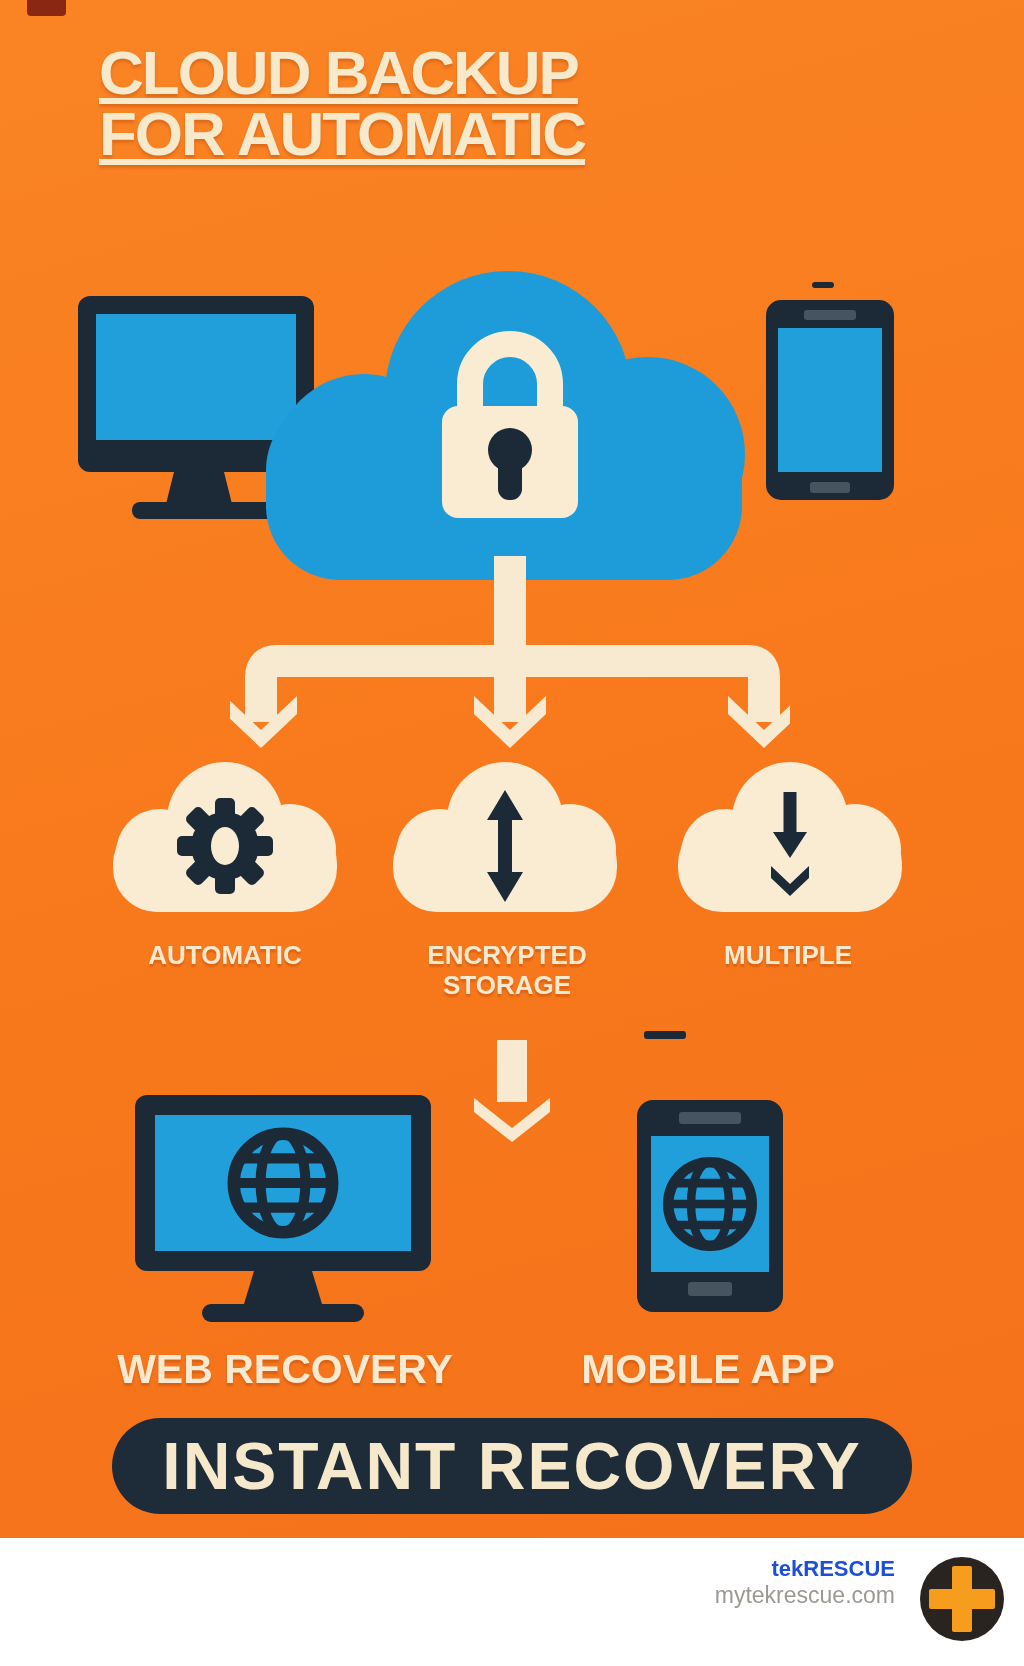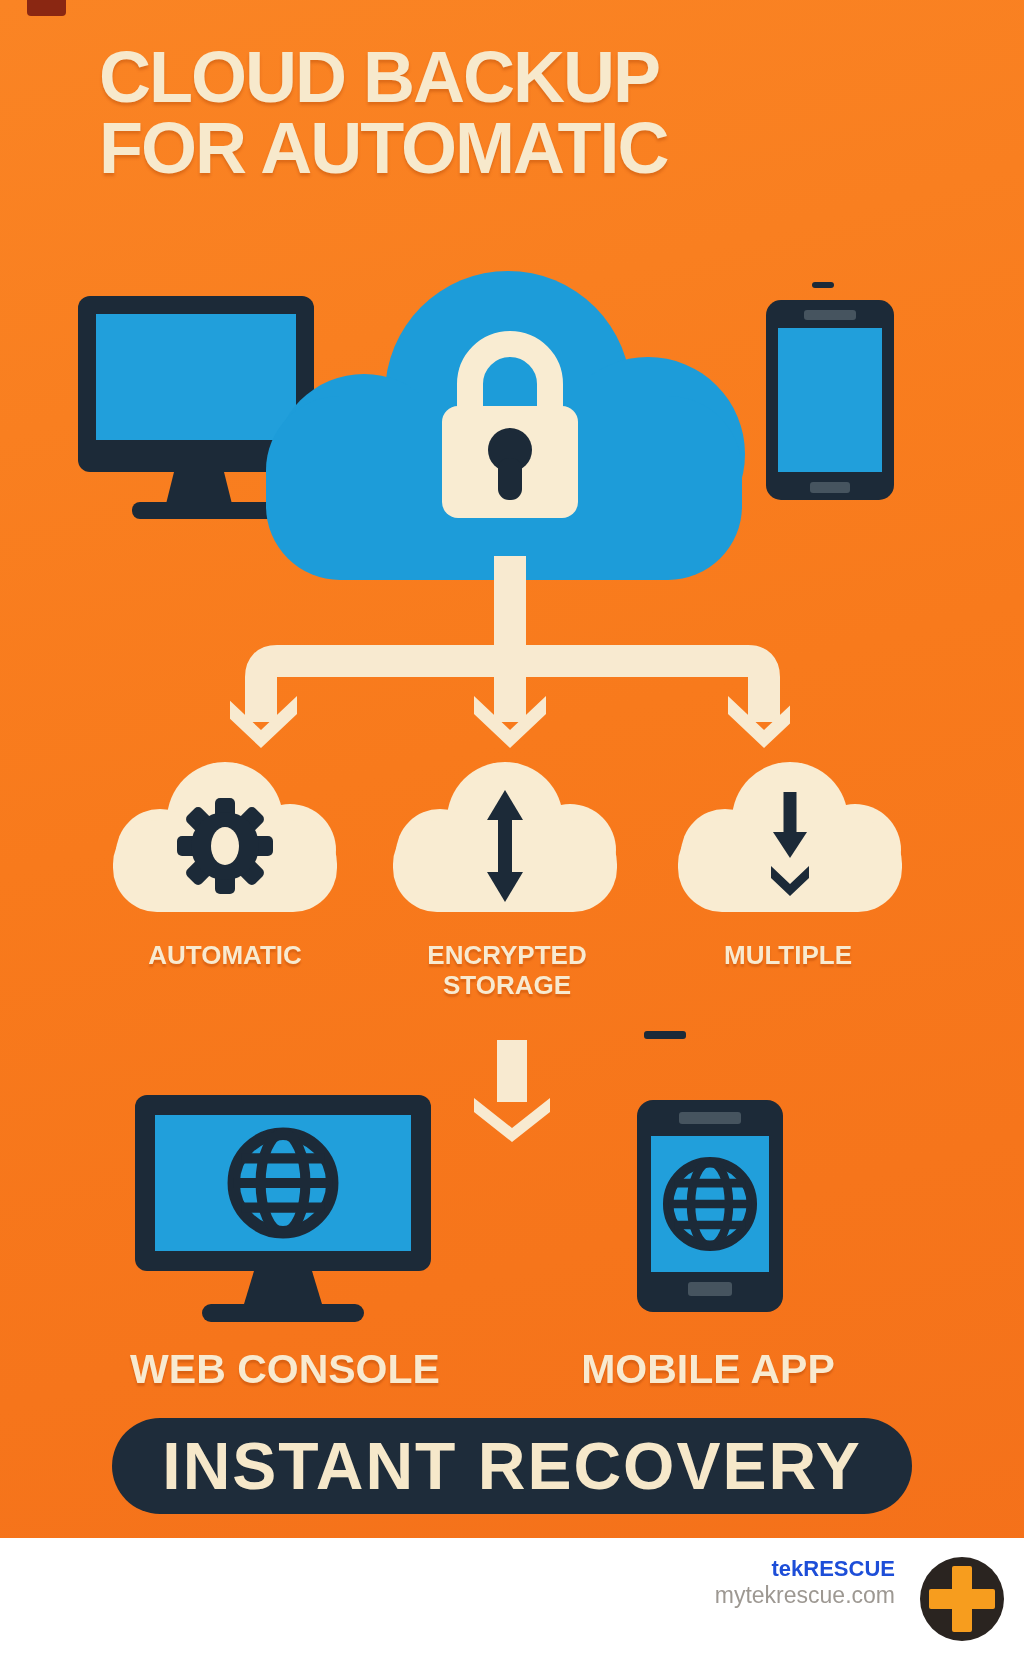--- a/index.html
+++ b/index.html
@@ -5,22 +5,22 @@
   html,body{margin:0;padding:0;background:#ddd;}
   .poster{
     position:relative;width:1024px;height:1666px;overflow:hidden;
     font-family:"Liberation Sans",sans-serif;
     background:linear-gradient(165deg,#fa8424 0%,#f87a1c 45%,#f4701a 100%);
   }
   .abs{position:absolute;}
   
   .title{
     position:absolute;left:99px;top:42px;
-    font-size:72px;font-weight:bold;line-height:0.99;letter-spacing:-2px;
-    color:#f7e9cc;text-shadow:0 3px 3px rgba(160,55,0,.30);
+    font-size:62px;font-weight:bold;line-height:0.99;letter-spacing:-2px;
+    color:#f7e9cc;text-shadow:0 3px 3px rgba(160,55,0,.30);text-decoration:underline;
   }
   
   .corner-mark{position:absolute;left:27px;top:0;width:39px;height:16px;background:#8a2712;border-radius:0 0 4px 4px;}
   .dash{position:absolute;background:#1c2a38;border-radius:3px;}
   .dash.d1{left:812px;top:282px;width:22px;height:6px;}
   .dash.d2{left:644px;top:1031px;width:42px;height:8px;}
   
   .feat-label{
     position:absolute;width:360px;top:940px;text-align:center;
     font-size:26px;font-weight:bold;line-height:1.16;color:#f8ead0;
@@ -194,21 +194,21 @@
   </svg>
 
   <svg class="abs" style="left:635px;top:1098px" width="150" height="216" viewBox="0 0 150 216">
     <rect x="2" y="2" width="146" height="212" rx="16" fill="#1c2a38"></rect>
     <rect x="16" y="38" width="118" height="136" fill="#219fdb"></rect>
     <use href="#globe-shape" transform="translate(75,106) scale(0.95)"></use>
     <rect x="44" y="14" width="62" height="12" rx="3" fill="#46545f"></rect>
     <rect x="53" y="184" width="44" height="14" rx="3" fill="#46545f"></rect>
   </svg>
 
-  <div class="out-label o1">WEB CONSOLE</div>
+  <div class="out-label o1">WEB RECOVERY</div>
   <div class="out-label o2">MOBILE APP</div>
 
   <div class="banner">
     <div class="banner-text">INSTANT RECOVERY</div>
   </div>
 
   <div class="footer">
     <div class="footer-text">
       <div class="brand">tekRESCUE</div>
       <div class="website">mytekrescue.com</div>

